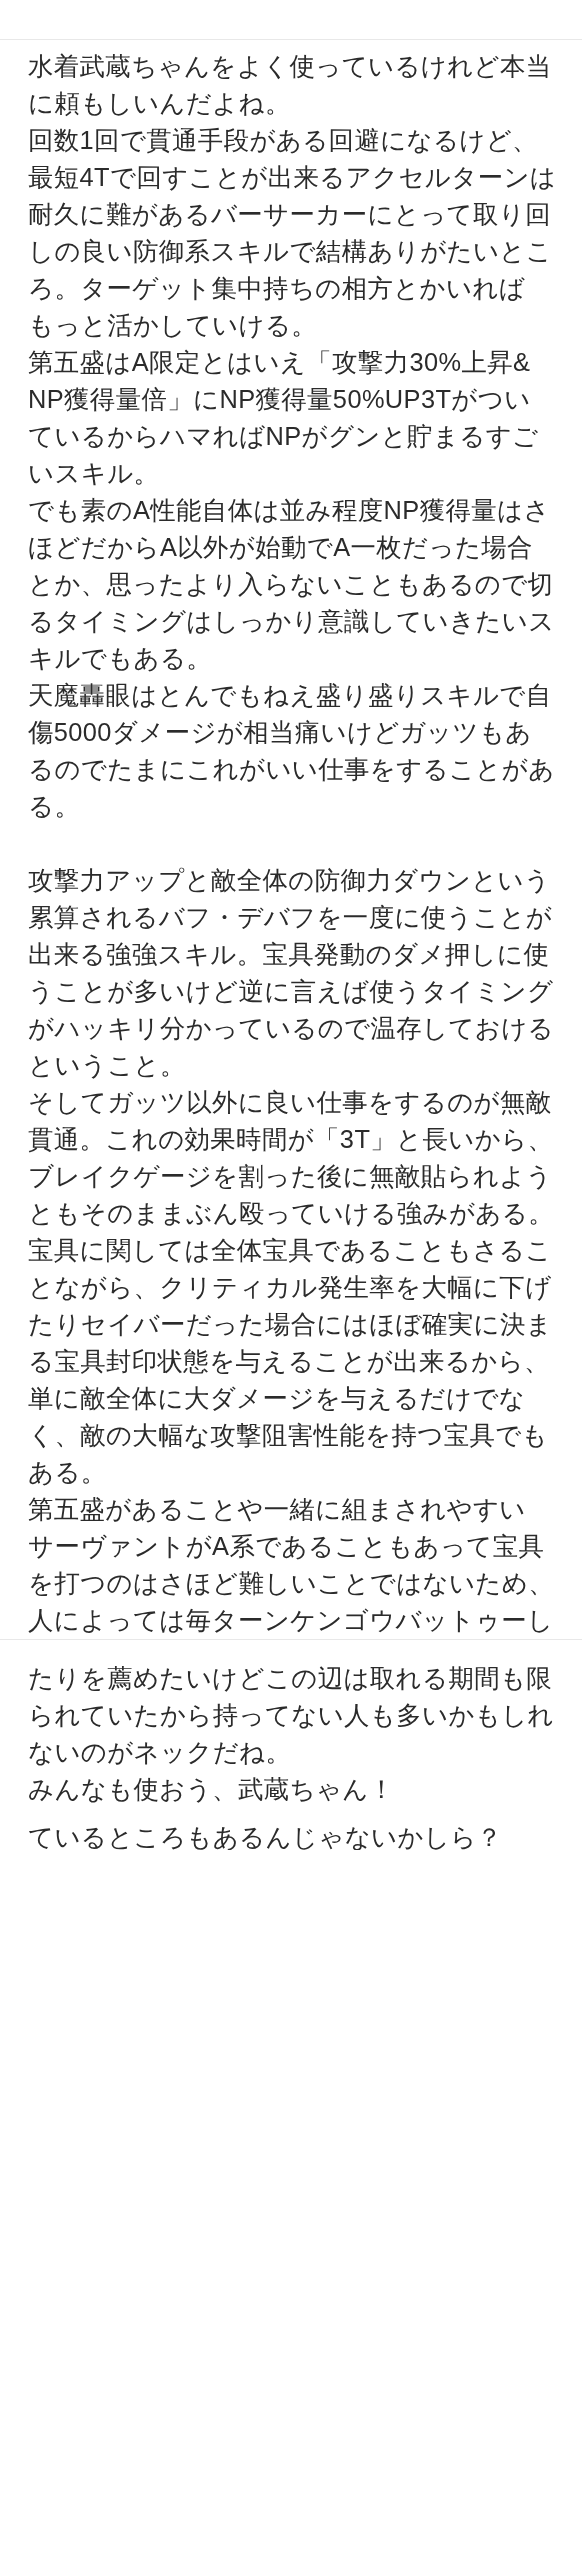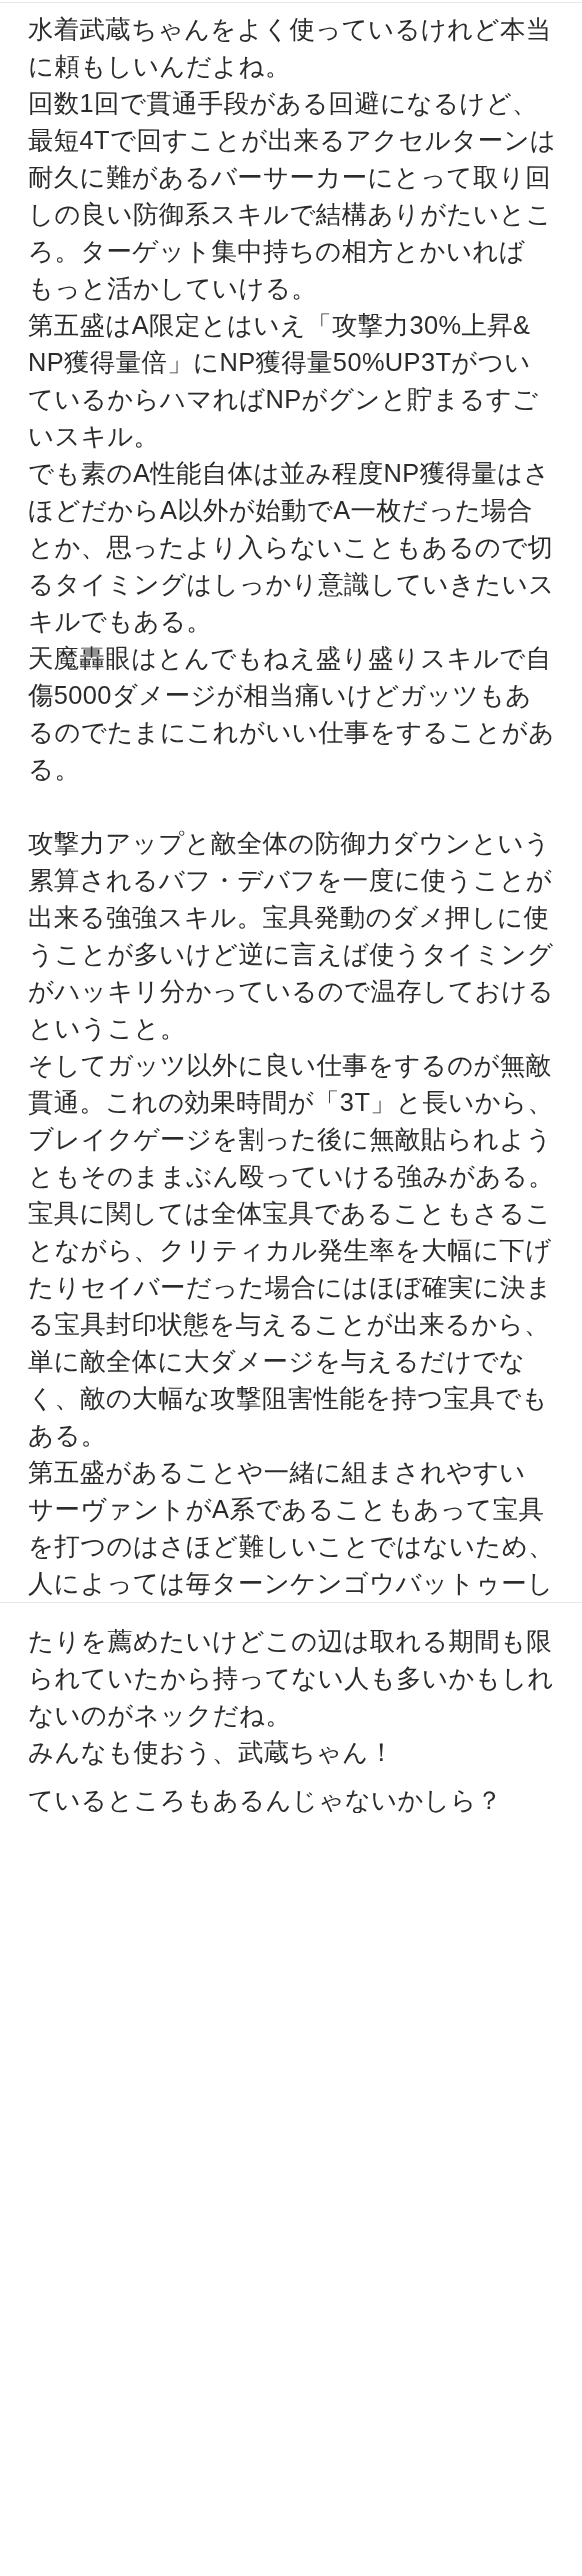--- a/index.html
+++ b/index.html
@@ -8,20 +8,21 @@
     --hairline:#e8e8e8;
   }
   html,body{margin:0;padding:0;background:var(--bg);}
   .page{
     position:relative;
     width:582px;
     height:1813px;
     background:var(--bg);
     overflow:hidden;
     font-family:"Liberation Sans","DejaVu Sans",sans-serif;
+    margin-top:37px;
   }
   .top-hairline{
     position:absolute;
     top:1.7px;left:0;right:0;
     height:0.8px;
     background:var(--hairline);
   }
   .text{
     color:var(--ink);
     font-size:25.4px;

